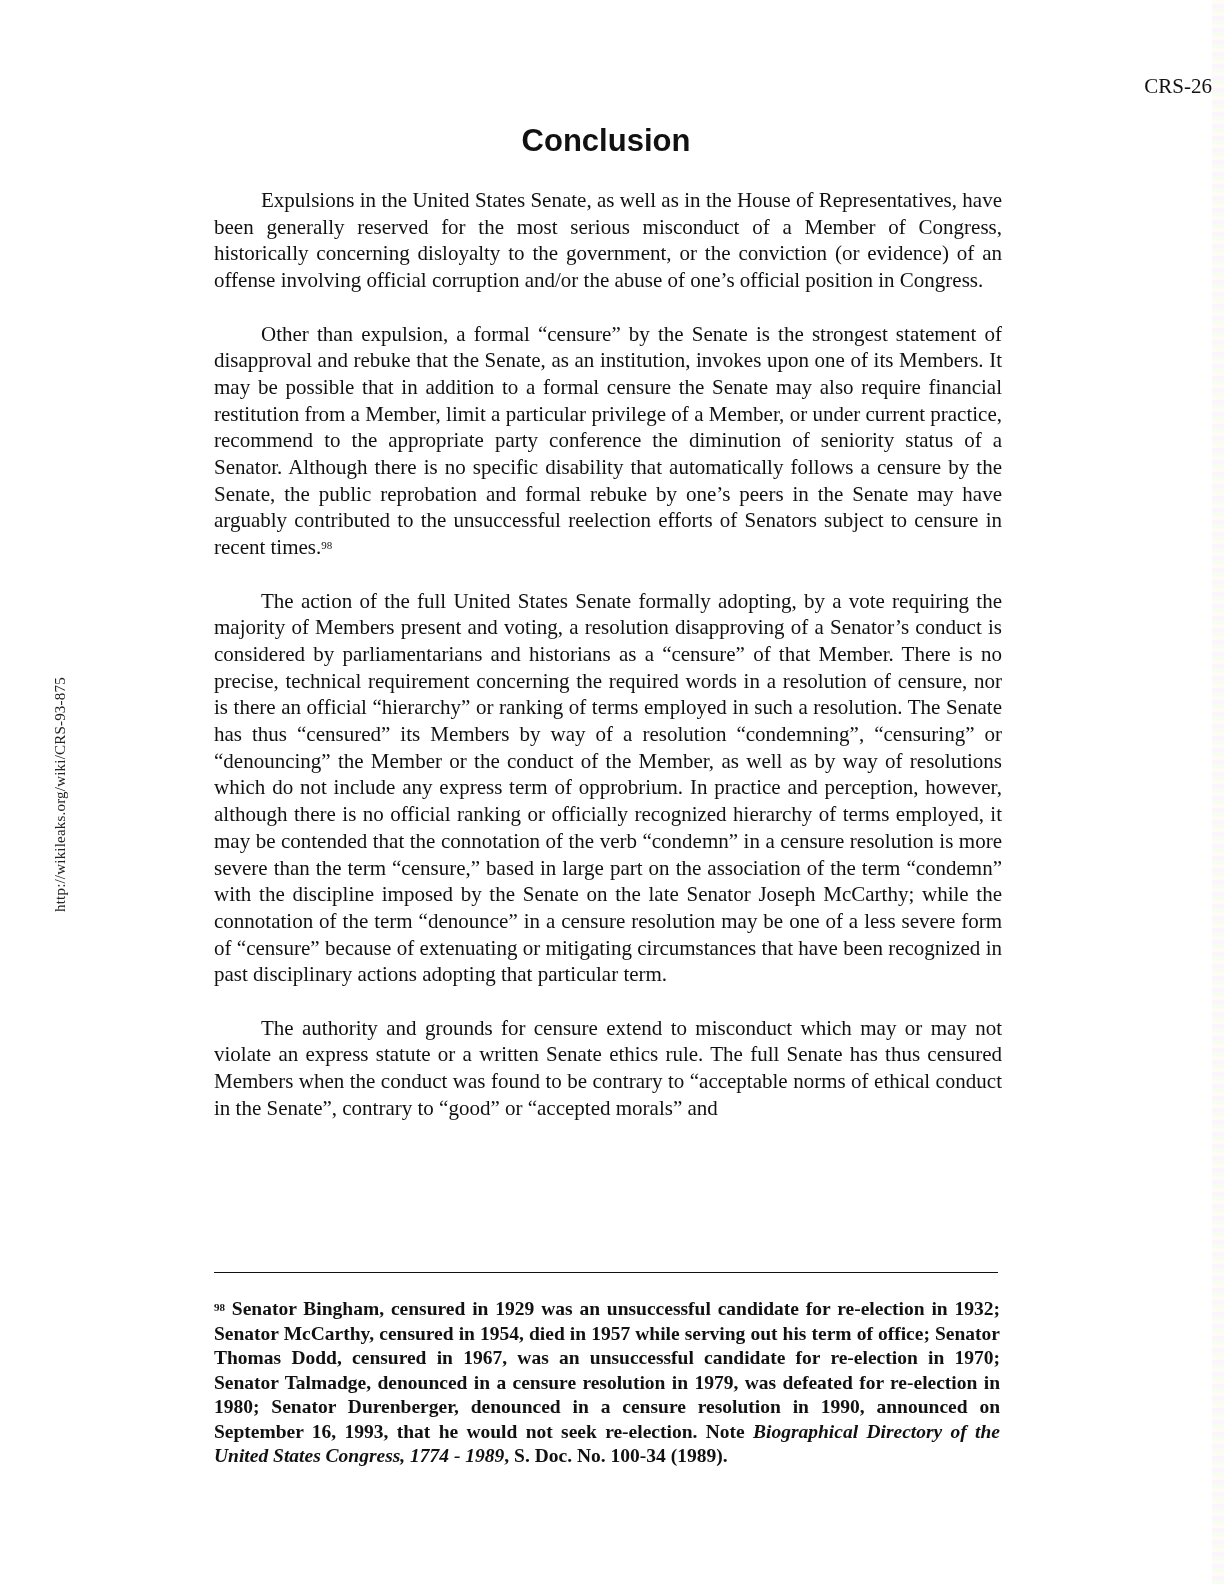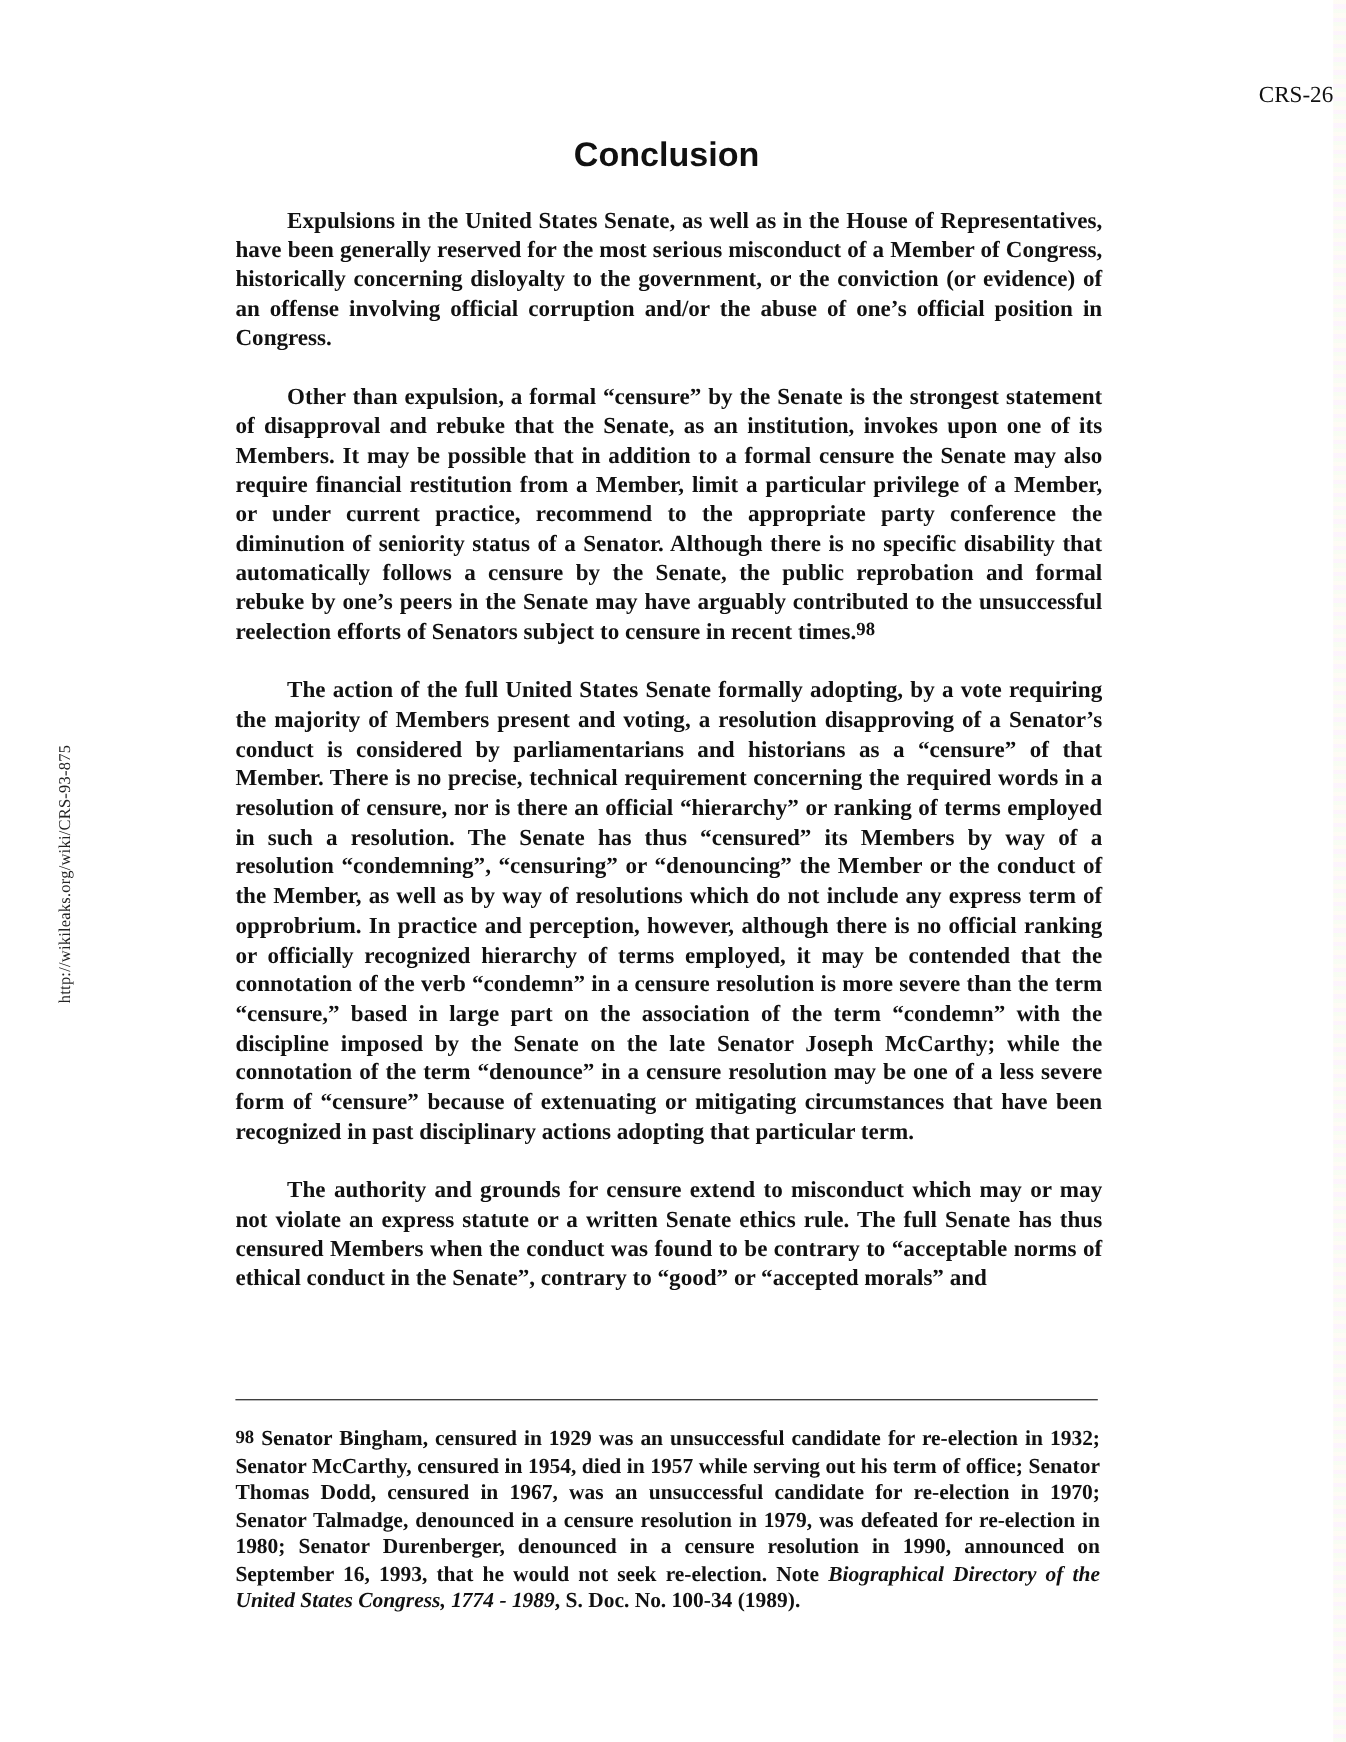--- a/index.html
+++ b/index.html
@@ -6,24 +6,24 @@
   body { width:1224px; height:1584px; position:relative; overflow:hidden;
          font-family:"Liberation Serif", "DejaVu Serif", serif; color:#111; }
   .edge { position:absolute; top:0; right:0; width:12px; height:1584px;
           background:repeating-linear-gradient(180deg,#fdf9ee 0 4px,#fbeefb 4px 8px,#f3fbec 8px 12px); opacity:.6; }
   .side-url { position:absolute; left:52px; top:912px; transform-origin:left top; transform:rotate(-90deg);
               font-size:15px; white-space:nowrap; color:#222; letter-spacing:0.2px; }
   .page-num { position:absolute; top:74px; left:0; width:1212px; text-align:right; font-size:21px; }
   .title { position:absolute; top:123px; left:0; width:1212px; text-align:center;
            font-family:"Liberation Sans", "DejaVu Sans", sans-serif; font-weight:bold; font-size:31px; }
   .body { position:absolute; left:214px; top:187px; width:788px; font-size:21px; line-height:26.7px; }
-  .para { margin:0 0 26.7px 0; text-indent:47px; text-align:justify;font-weight:bold; }
+  .para { margin:0 0 26.7px 0; text-indent:47px; text-align:justify; }
   .rule { position:absolute; left:214px; top:1272px; width:784px; height:0; border-top:1.3px solid #111; }
   .footnote { position:absolute; left:214px; top:1297px; width:786px; font-size:19.5px; line-height:24.5px; text-align:justify;font-weight:bold; }
-  .footnote sup, .para sup { font-size:17px; vertical-align:top; position:relative; top:-2px; }
+  .footnote sup, .para sup { font-size:11px; vertical-align:top; position:relative; top:-2px; }
   .ital { font-style:italic; }
 </style>
 </head>
 <body>
 
 <div class="edge"></div>
 
 <div class="side-url">http://wikileaks.org/wiki/CRS-93-875</div>
 
 <div class="page-num">CRS-26</div>

